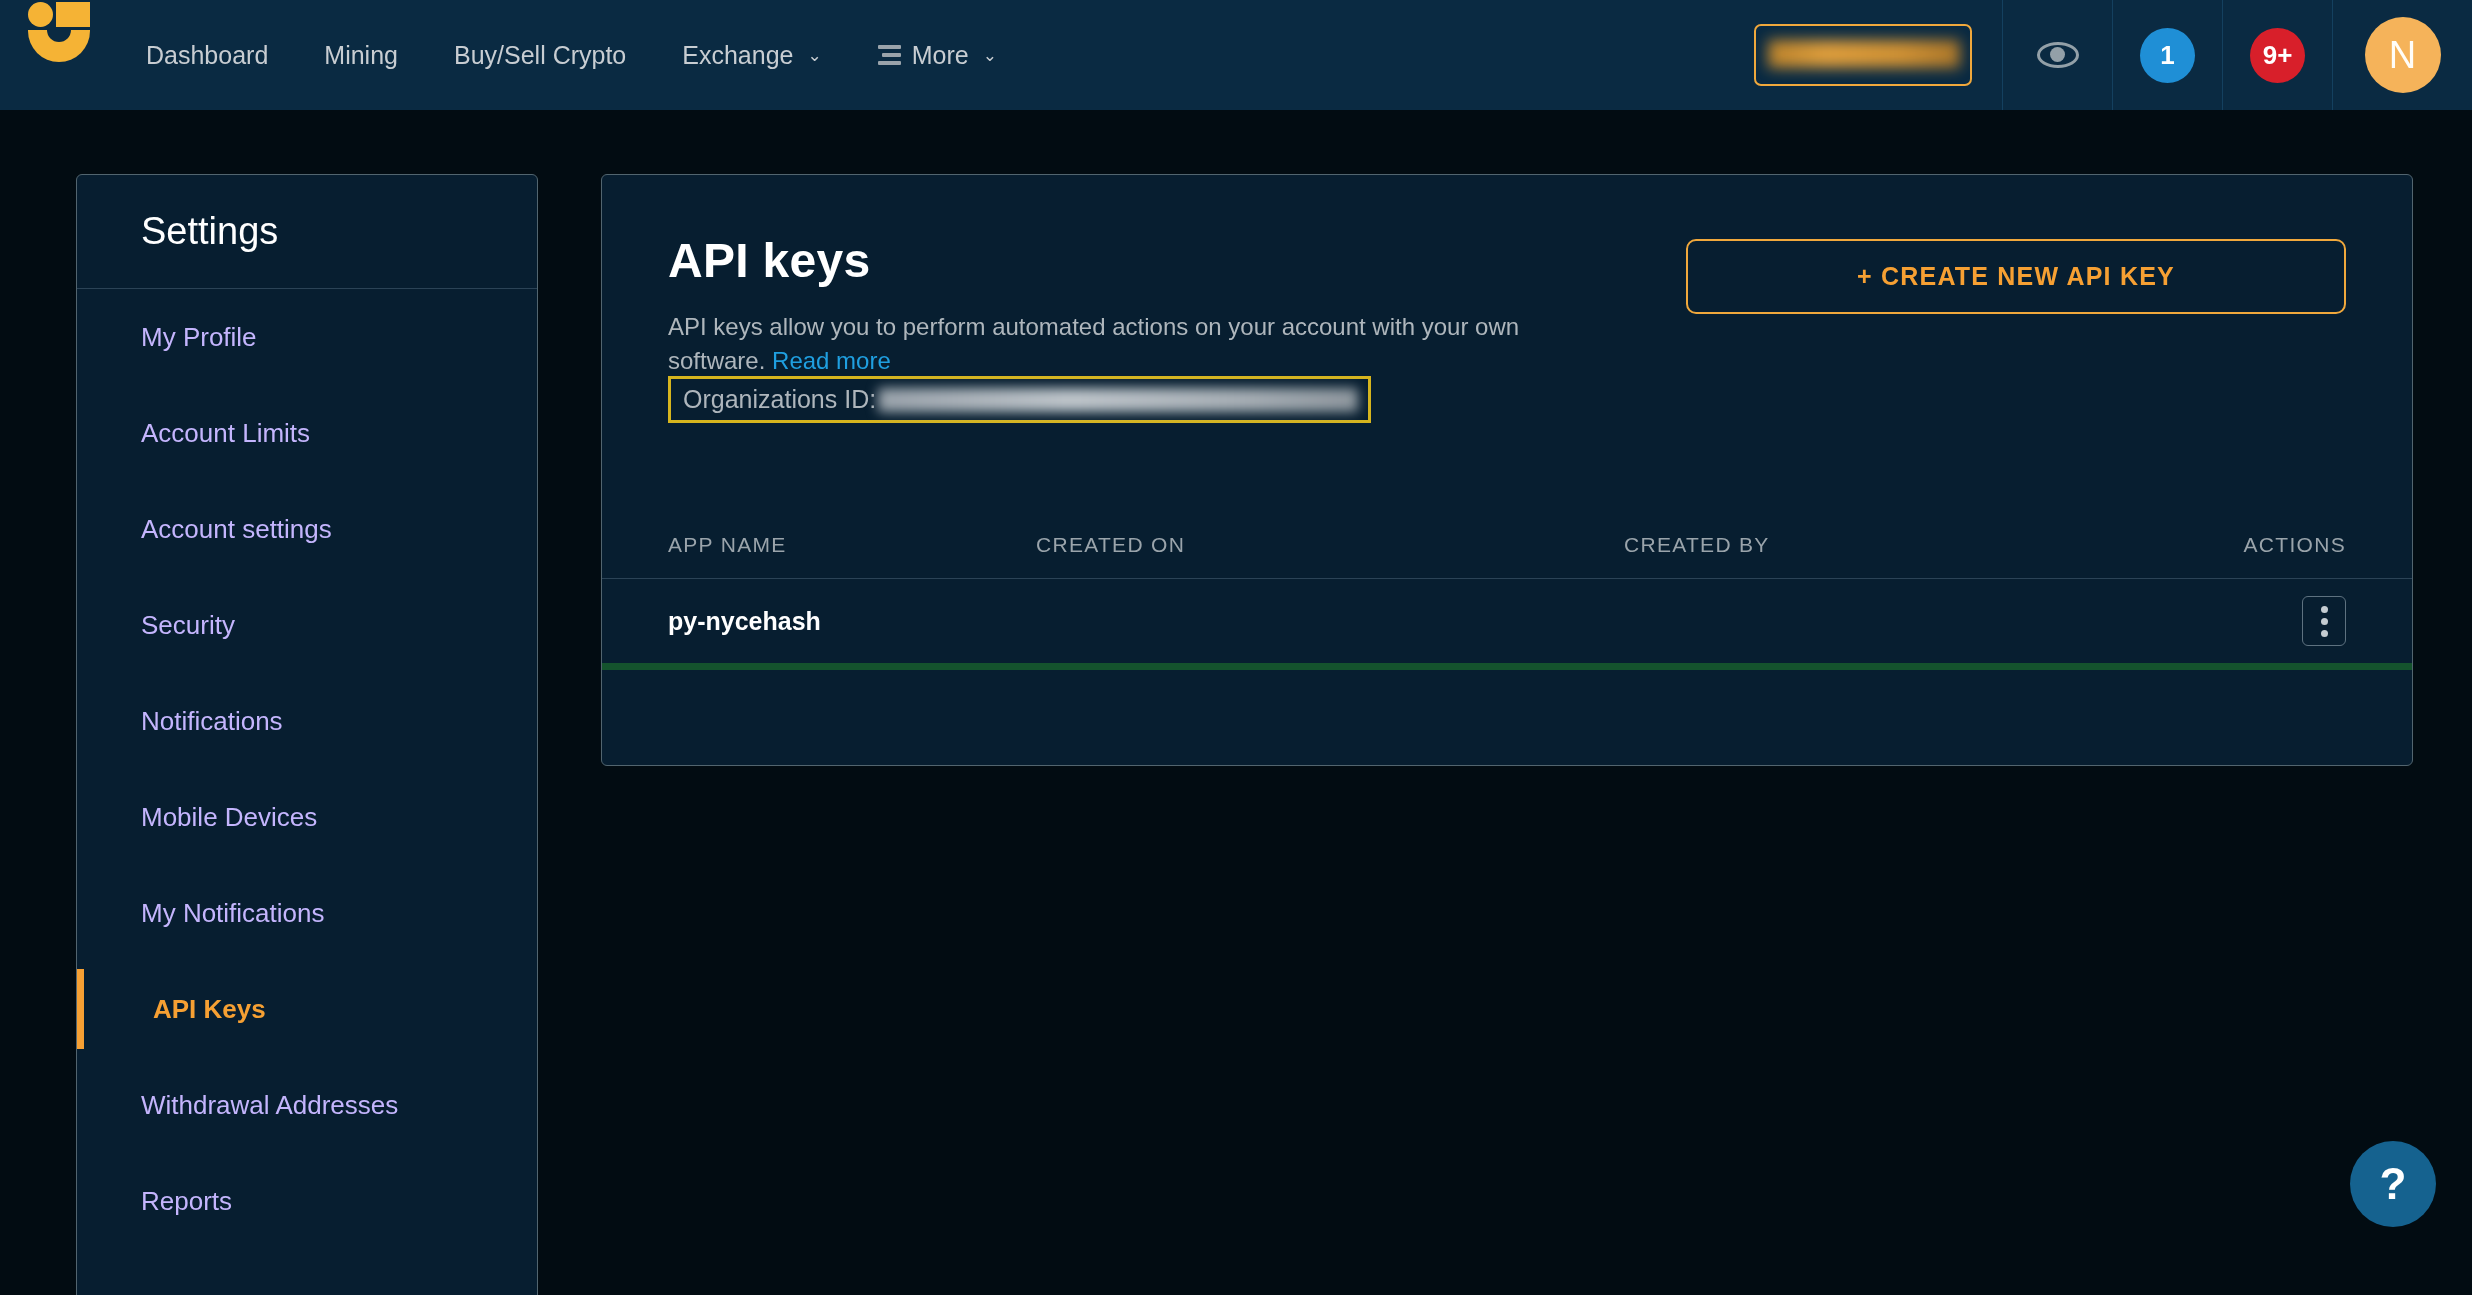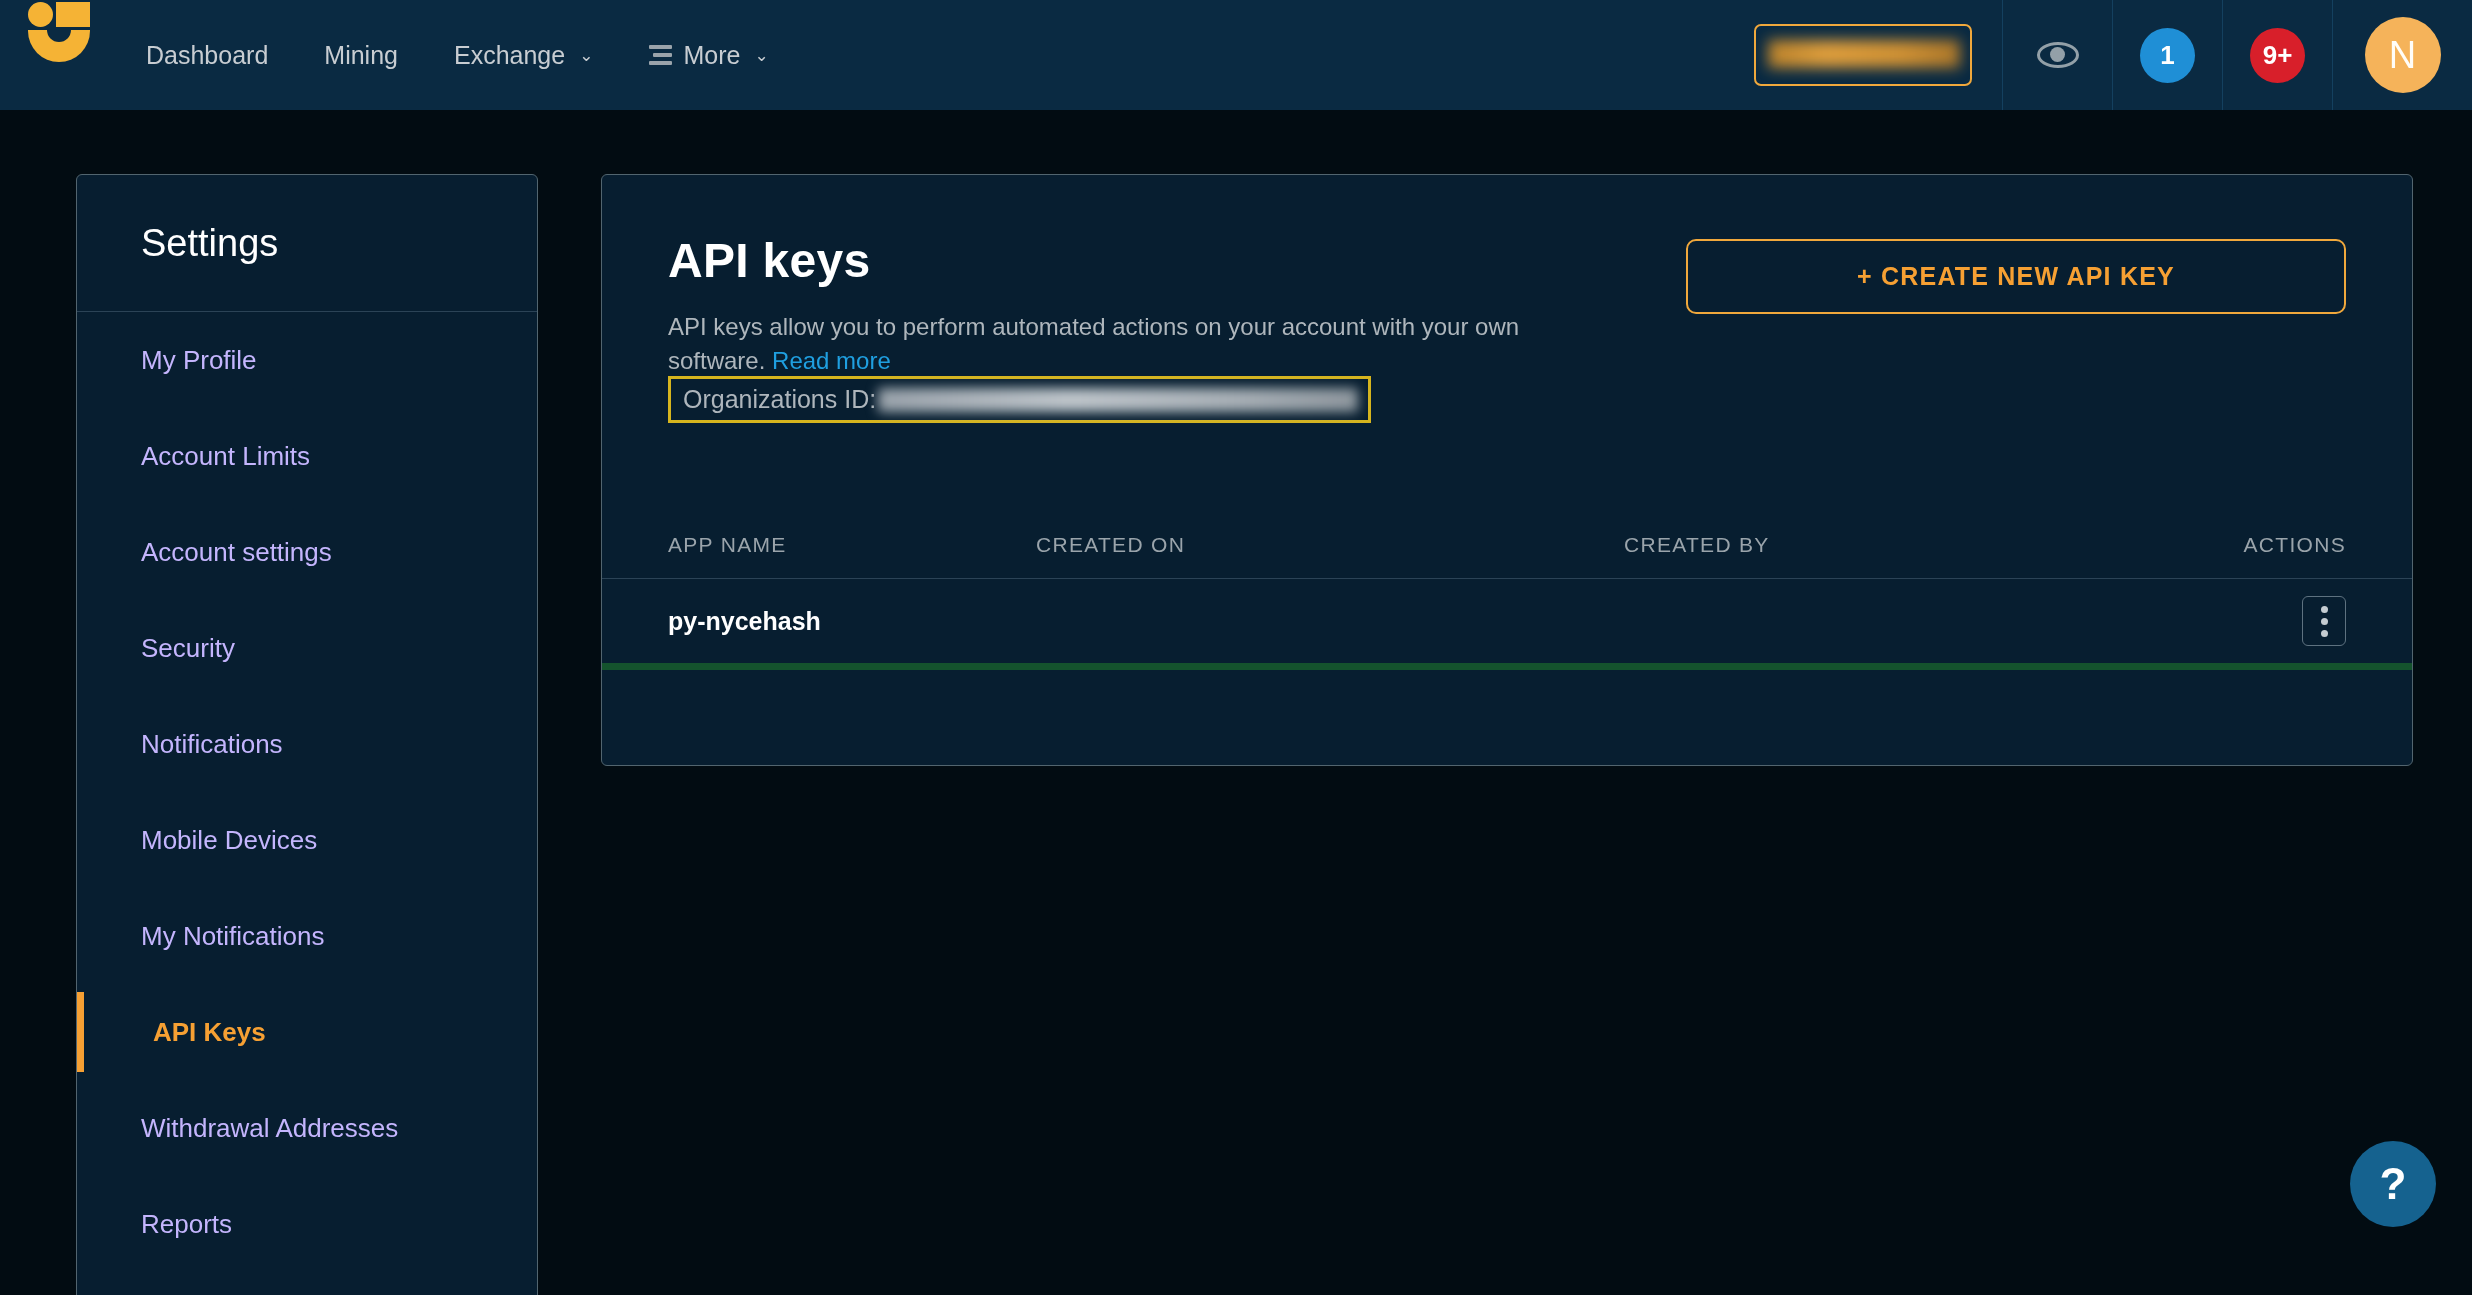--- a/index.html
+++ b/index.html
@@ -180,21 +180,21 @@
     left: 76px;
     top: 174px;
     width: 462px;
     height: 1200px;
     background: #071e30;
     border: 1px solid #52656f;
     border-radius: 6px 6px 0 0;
     overflow: hidden;
   }
   .sidebar-title {
-    height: 137px;
+    height: 114px;
     display: flex;
     align-items: center;
     padding-left: 64px;
     color: #ffffff;
     font-size: 38px;
     border-bottom: 1px solid #2b4356;
   }
   .side-item {
     height: 96px;
     display: flex;
@@ -396,20 +396,23 @@
   </div>
 
   <nav class="nav">
     <div class="nav-item">
       <span>Dashboard</span>
     </div>
     <div class="nav-item">
       <span>Mining</span>
     </div>
     <div class="nav-item">
+      <span>Buy/Sell Crypto</span>
+    </div>
+    <div class="nav-item">
       <span>Exchange</span>
       <span class="caret">⌄</span>
     </div>
     <div class="nav-item">
       <span class="hamburger">
           <i></i>
           <i></i>
           <i></i>
         </span>
       <span>More</span>

